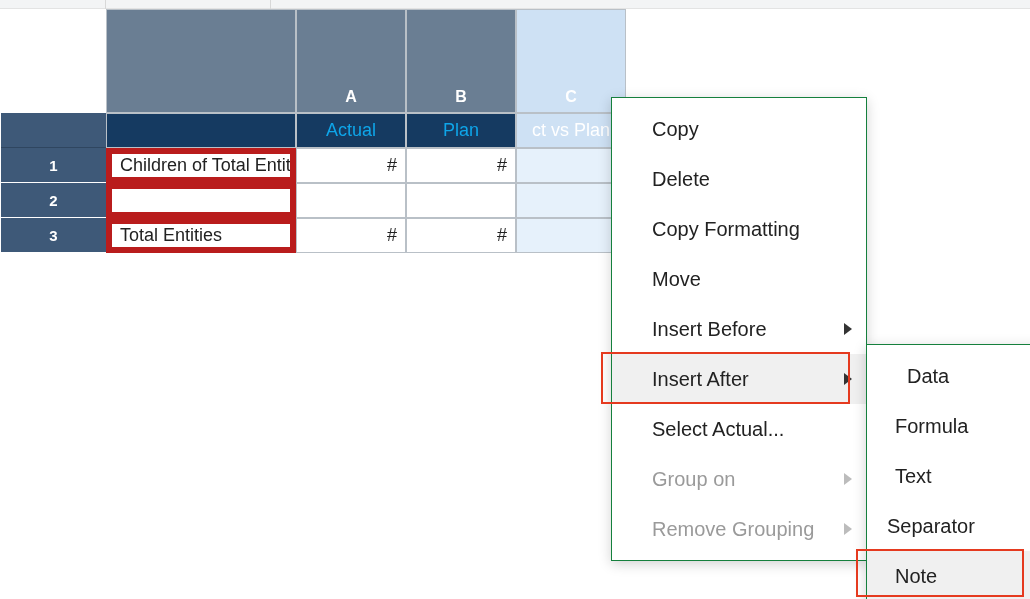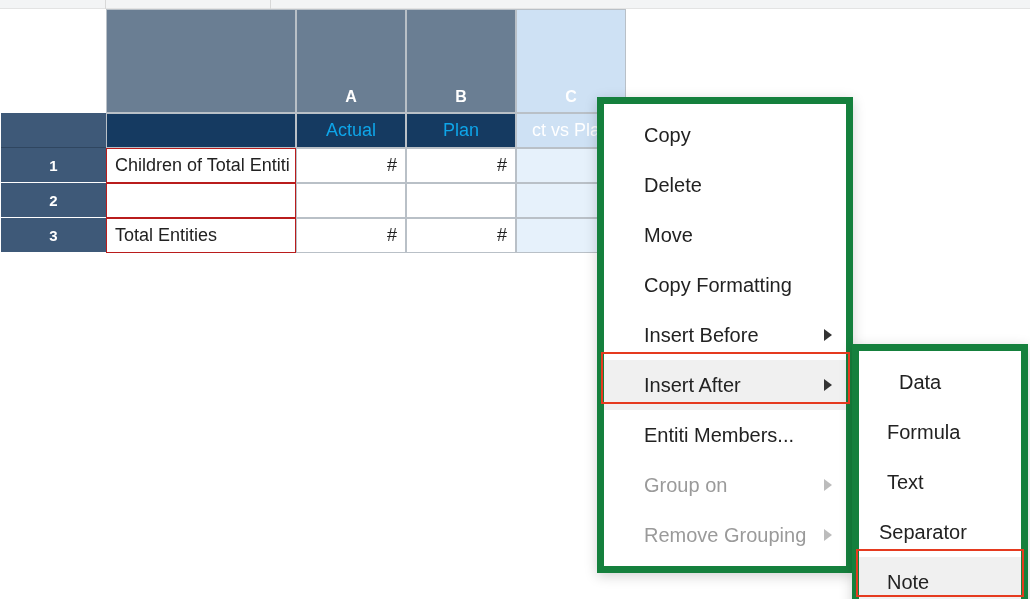--- a/index.html
+++ b/index.html
@@ -79,21 +79,21 @@
     position: absolute;
     top: 113px; left: 0;
     width: 190px; height: 35px;
     background: #153a61;
     border: 1px solid #b9c0c7;
   }
   .label-cell {
     position: absolute;
     left: 0; width: 190px; height: 35px;
     background: #fff;
-    border: 1px solid #b91c1c;
+    border: 6px solid #b91c1c;
     padding: 0 8px;
     display: flex;
     align-items: center;
     font-size: 18px;
     white-space: nowrap;
     overflow: hidden;
   }
 
   .data-col {
     position: absolute;
@@ -151,23 +151,24 @@
     font-size: 18px;
   }
   .data-cell.sel {
     background: #e6f1fb;
   }
 
   
   .menu {
     position: absolute;
     background: #fff;
-    border: 7px solid #15803d;
+    border: 1px solid #15803d;
     box-shadow: 0 3px 12px rgba(0,0,0,0.18);
     padding: 6px 0;
+    margin-left: 14px;
   }
   .menu.main {
     left: 597px; top: 97px;
     width: 256px;
   }
   .menu.sub {
     left: 852px; top: 344px;
     width: 176px;
   }
   .mitem {
@@ -254,35 +255,35 @@
   </div>
 
   <div class="menu main">
     <div class="mitem">
       <span>Copy</span>
     </div>
     <div class="mitem">
       <span>Delete</span>
     </div>
     <div class="mitem">
+      <span>Copy Formatting</span>
+    </div>
+    <div class="mitem">
       <span>Move</span>
-    </div>
-    <div class="mitem">
-      <span>Copy Formatting</span>
     </div>
     <div class="mitem">
       <span>Insert Before</span>
       <span class="arrow"></span>
     </div>
     <div class="mitem hover">
       <span>Insert After</span>
       <span class="arrow"></span>
     </div>
     <div class="mitem">
-      <span>Entiti Members...</span>
+      <span>Select Actual...</span>
     </div>
     <div class="mitem disabled">
       <span>Group on</span>
       <span class="arrow"></span>
     </div>
     <div class="mitem disabled">
       <span>Remove Grouping</span>
       <span class="arrow"></span>
     </div>
   </div>

